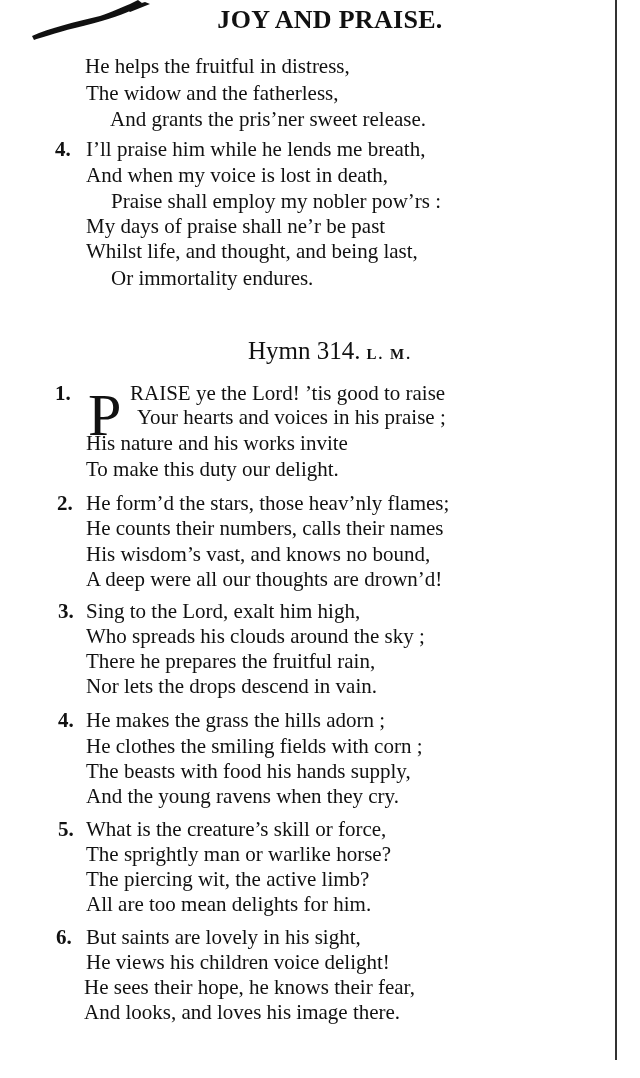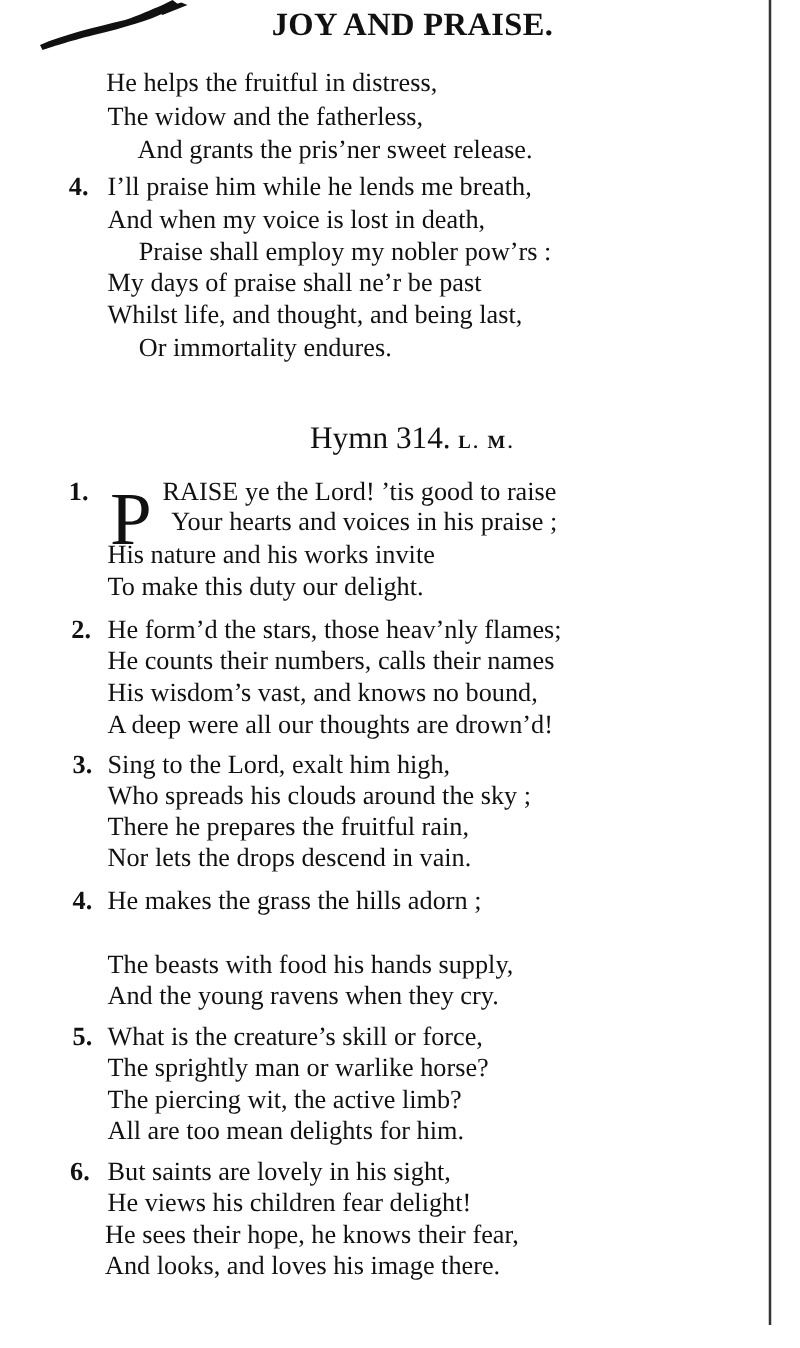--- a/index.html
+++ b/index.html
@@ -130,28 +130,29 @@
   <div class="line" style="left:86px; top:566px;">A deep were all our thoughts are drown’d!</div>
 
   <div class="num" style="left:58px; top:598px;">3.</div>
   <div class="line" style="left:86px; top:598px;">Sing to the Lord, exalt him high,</div>
   <div class="line" style="left:86px; top:623px;">Who spreads his clouds around the sky ;</div>
   <div class="line" style="left:86px; top:648px;">There he prepares the fruitful rain,</div>
   <div class="line" style="left:86px; top:673px;">Nor lets the drops descend in vain.</div>
 
   <div class="num" style="left:58px; top:707px;">4.</div>
   <div class="line" style="left:86px; top:707px;">He makes the grass the hills adorn ;</div>
+  <div class="line" style="left:86px; top:733px;">He clothes the smiling fields with corn ;</div>
   <div class="line" style="left:86px; top:758px;">The beasts with food his hands supply,</div>
   <div class="line" style="left:86px; top:783px;">And the young ravens when they cry.</div>
 
   <div class="num" style="left:58px; top:816px;">5.</div>
   <div class="line" style="left:86px; top:816px;">What is the creature’s skill or force,</div>
   <div class="line" style="left:86px; top:841px;">The sprightly man or warlike horse?</div>
   <div class="line" style="left:86px; top:866px;">The piercing wit, the active limb?</div>
   <div class="line" style="left:86px; top:891px;">All are too mean delights for him.</div>
 
   <div class="num" style="left:56px; top:924px;">6.</div>
   <div class="line" style="left:86px; top:924px;">But saints are lovely in his sight,</div>
-  <div class="line" style="left:86px; top:949px;">He views his children fear delight!</div>
+  <div class="line" style="left:86px; top:949px;">He views his children voice delight!</div>
   <div class="line" style="left:84px; top:974px;">He sees their hope, he knows their fear,</div>
   <div class="line" style="left:84px; top:999px;">And looks, and loves his image there.</div>
 
 </div>
 
 </body></html>

